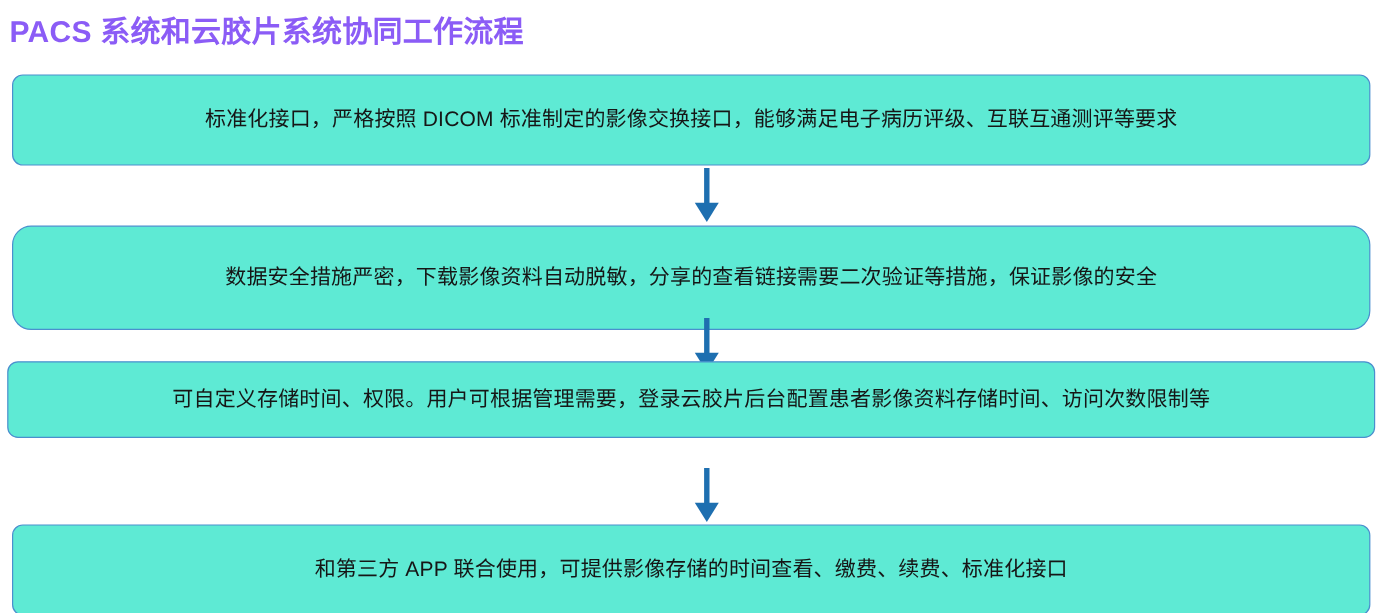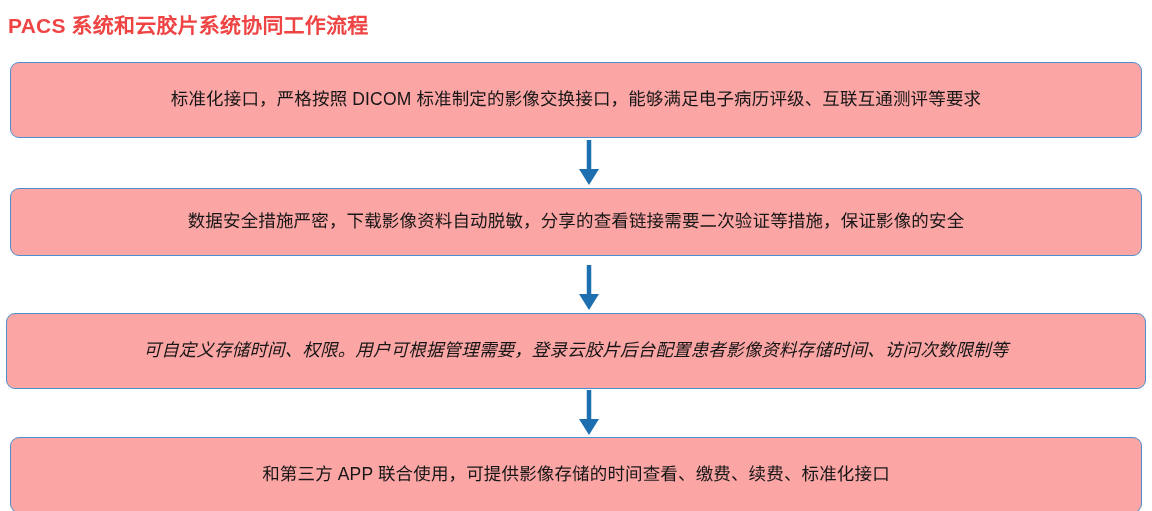--- a/index.html
+++ b/index.html
@@ -21,39 +21,39 @@
     width: 1152px;
     height: 511px;
     box-sizing: border-box;
   }
 
   
   #diagram-title {
     position: absolute;
     left: 8px;
     top: 14px;
-    font-size: 21px;
+    font-size: 25px;
     font-weight: bold;
     letter-spacing: 0.2px;
-    color: #ef4444;
+    color: #8b5cf6;
     white-space: nowrap;
     line-height: 1.1;
   }
 
   
   #flow-steps {
     position: absolute;
     left: 0;
     top: 62px;
     width: 1152px;
   }
 
   .step-box {
     box-sizing: border-box;
-    background: #fca5a5;
+    background: #5eead4;
     border: 1.6px solid #4A8FCE;
     border-radius: 9px;
     display: flex;
     align-items: center;
     justify-content: center;
     text-align: center;
     color: #1A1A1A;
   }
 
   .step-text {
@@ -71,29 +71,29 @@
     left: 10px;
     top: 0px;
     width: 1132px;
     height: 76px;
   }
   .step-box.box-2 {
     position: absolute;
     left: 10px;
     top: 126px;
     width: 1132px;
-    height: 68px;
+    height: 87px;
+    border-radius: 16px;
   }
   .step-box.box-3 {
     position: absolute;
     left: 6px;
-    top: 251px;
+    top: 239px;
     width: 1140px;
-    height: 76px;
-    font-style: italic;
+    height: 64px;
   }
   .step-box.box-4 {
     position: absolute;
     left: 10px;
     top: 375px;
     width: 1132px;
     height: 76px;
   }
 
   

